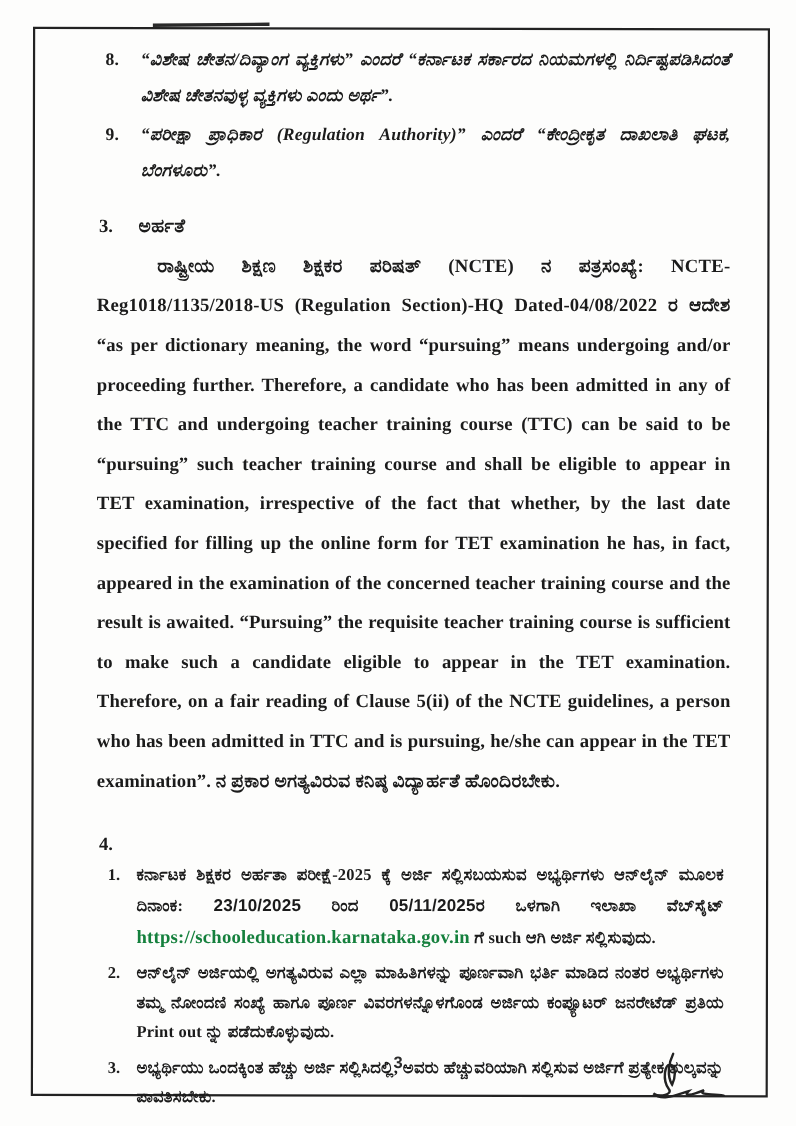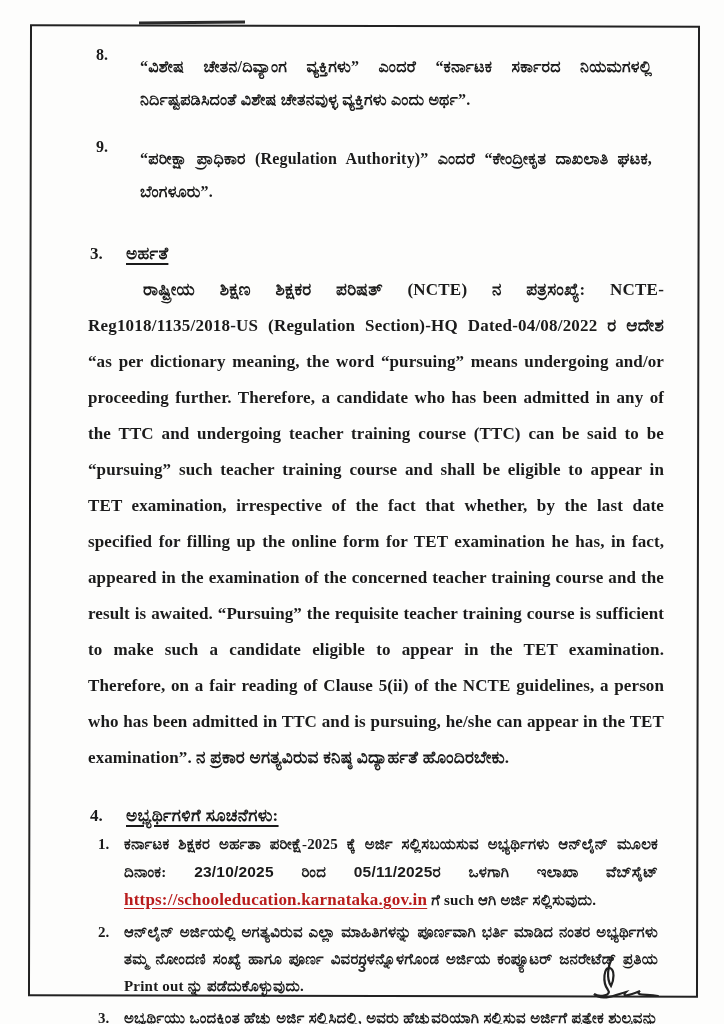--- a/index.html
+++ b/index.html
@@ -44,35 +44,35 @@
     font-size: 16px;
     line-height: 33px;
     font-weight: 700;
   }
   .def-item .num {
     flex: 0 0 40px;
     padding-left: 8px;
     box-sizing: border-box;
   }
   .def-item .def-text {
-    margin: 12px;
+    margin: 0;
     flex: 1;
     text-align: justify;
     letter-spacing: 0.2px;
+    font-style: italic;
   }
   
   .sec-heading {
     display: flex;
     font-size: 17px;
     font-weight: 700;
     margin: 0;
   }
   .sec-heading .num { flex: 0 0 36px; padding-left: 2px; }
   .sec-heading .h-text {
-    text-decoration: underline;
     text-underline-offset: 4px;
     text-decoration-thickness: 1.5px;
     letter-spacing: 0.3px;
   }
   .heading-3 { margin-top: 24px; }
   .heading-4 { margin-top: 30px; }
   
   .para {
     margin: 8px 0 0 0;
     text-align: justify;
@@ -108,23 +108,22 @@
     padding-right: 6px;
   }
   .date {
     font-family: Liberation Sans, sans-serif;
     font-weight: 700;
     font-size: 15.5px;
   }
   .url {
     font-family: "Liberation Serif", serif;
     font-size: 17px;
-    text-decoration: underline;
     text-underline-offset: 3px;
-    color: #b91c1c;
+    color: #15803d;
     white-space: nowrap;
   }
   .page-num {
     position: absolute;
     left: 0; top: 958px;
     width: 724px;
     text-align: center;
     font-size: 15px;
     font-weight: 700;
     font-family: "Liberation Sans", sans-serif;
@@ -158,21 +157,20 @@
       <span class="num">3.</span>
       <span class="h-text">ಅರ್ಹತೆ</span>
     </div>
 
     <p class="para"><span class="indent"></span><span class="kn">ರಾಷ್ಟ್ರೀಯ ಶಿಕ್ಷಣ ಶಿಕ್ಷಕರ ಪರಿಷತ್ (NCTE) ನ ಪತ್ರಸಂಖ್ಯೆ: NCTE-Reg1018/1135/2018-US (Regulation Section)-HQ Dated-04/08/2022 ರ ಆದೇಶ</span>
       <span class="eng">“as per dictionary meaning, the word “pursuing” means undergoing and/or proceeding further. Therefore,  a candidate who has been admitted in any of the TTC and undergoing teacher training course (TTC) can be said to be “pursuing” such teacher training course and shall be eligible to appear in TET examination, irrespective of the fact  that whether, by the last date specified for filling up the online form for TET examination he has, in fact, appeared in the examination of the concerned teacher training course and the result is awaited.  “Pursuing” the requisite teacher training course is sufficient to make such a candidate eligible to appear in the TET examination. Therefore, on a fair reading of Clause 5(ii) of the NCTE guidelines, a person who has been admitted in TTC and is pursuing, he/she can appear in the TET examination”.</span>
       <span class="kn">ನ ಪ್ರಕಾರ ಅಗತ್ಯವಿರುವ ಕನಿಷ್ಠ ವಿದ್ಯಾರ್ಹತೆ ಹೊಂದಿರಬೇಕು.</span></p>
 
     <div class="sec-heading heading-4">
       <span class="num">4.</span>
-      <span class="h-text">ಅಭ್ಯರ್ಥಿಗಳಿಗೆ ಸೂಚನೆಗಳು:</span>
     </div>
 
     <div class="inst-list">
 
       <div class="inst-item">
         <span class="num">1.</span>
         <p class="inst-text"><span>ಕರ್ನಾಟಕ ಶಿಕ್ಷಕರ ಅರ್ಹತಾ ಪರೀಕ್ಷೆ-2025 ಕ್ಕೆ ಅರ್ಜಿ ಸಲ್ಲಿಸಬಯಸುವ ಅಭ್ಯರ್ಥಿಗಳು ಆನ್‌ಲೈನ್ ಮೂಲಕ ದಿನಾಂಕ:</span>
           <span class="date">23/10/2025</span>
           <span>ರಿಂದ</span>
           <span class="date">05/11/2025ರ</span>

